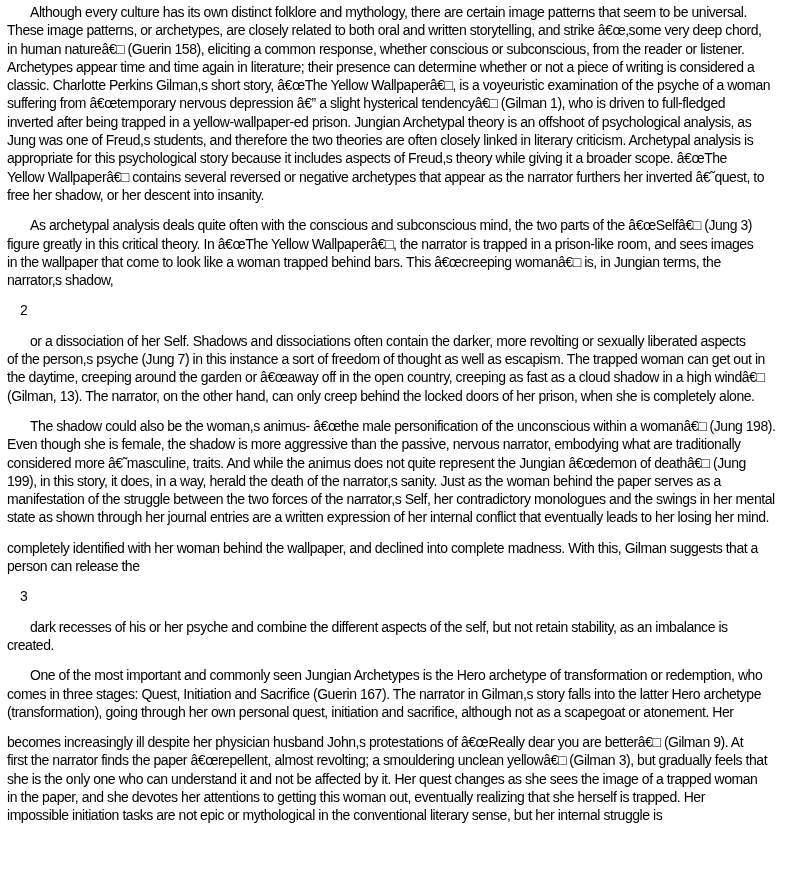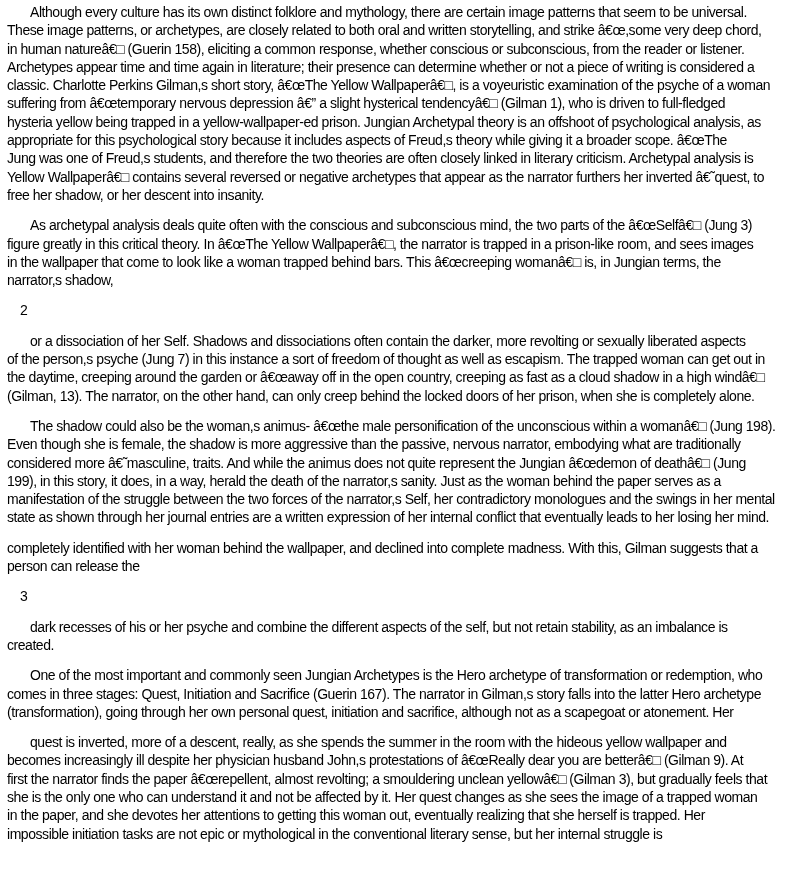--- a/index.html
+++ b/index.html
@@ -40,23 +40,23 @@
 <body>
 
 <div class="page">
     <div class="block">
       <div class="line indent">Although every culture has its own distinct folklore and mythology, there are certain image patterns that seem to be universal.</div>
       <div class="line">These image patterns, or archetypes, are closely related to both oral and written storytelling, and strike â€œ,some very deep chord,</div>
       <div class="line">in human natureâ€□ (Guerin 158), eliciting a common response, whether conscious or subconscious, from the reader or listener.</div>
       <div class="line">Archetypes appear time and time again in literature; their presence can determine whether or not a piece of writing is considered a</div>
       <div class="line">classic. Charlotte Perkins Gilman,s short story, â€œThe Yellow Wallpaperâ€□, is a voyeuristic examination of the psyche of a woman</div>
       <div class="line">suffering from â€œtemporary nervous depression â€” a slight hysterical tendencyâ€□ (Gilman 1), who is driven to full-fledged</div>
-      <div class="line">hysteria yellow being trapped in a yellow-wallpaper-ed prison. Jungian Archetypal theory is an offshoot of psychological analysis, as</div>
+      <div class="line">inverted after being trapped in a yellow-wallpaper-ed prison. Jungian Archetypal theory is an offshoot of psychological analysis, as</div>
+      <div class="line">Jung was one of Freud,s students, and therefore the two theories are often closely linked in literary criticism. Archetypal analysis is</div>
       <div class="line">appropriate for this psychological story because it includes aspects of Freud,s theory while giving it a broader scope. â€œThe</div>
-      <div class="line">Jung was one of Freud,s students, and therefore the two theories are often closely linked in literary criticism. Archetypal analysis is</div>
       <div class="line">Yellow Wallpaperâ€□ contains several reversed or negative archetypes that appear as the narrator furthers her inverted â€˜quest, to</div>
       <div class="line">free her shadow, or her descent into insanity.</div>
     </div>
     <div class="block">
       <div class="line indent">As archetypal analysis deals quite often with the conscious and subconscious mind, the two parts of the â€œSelfâ€□ (Jung 3)</div>
       <div class="line">figure greatly in this critical theory. In â€œThe Yellow Wallpaperâ€□, the narrator is trapped in a prison-like room, and sees images</div>
       <div class="line">in the wallpaper that come to look like a woman trapped behind bars. This â€œcreeping womanâ€□ is, in Jungian terms, the</div>
       <div class="line">narrator,s shadow,</div>
     </div>
     <div class="block">
@@ -86,20 +86,19 @@
     <div class="block">
       <div class="line indent">dark recesses of his or her psyche and combine the different aspects of the self, but not retain stability, as an imbalance is</div>
       <div class="line">created.</div>
     </div>
     <div class="block">
       <div class="line indent">One of the most important and commonly seen Jungian Archetypes is the Hero archetype of transformation or redemption, who</div>
       <div class="line">comes in three stages: Quest, Initiation and Sacrifice (Guerin 167). The narrator in Gilman,s story falls into the latter Hero archetype</div>
       <div class="line">(transformation), going through her own personal quest, initiation and sacrifice, although not as a scapegoat or atonement. Her</div>
     </div>
     <div class="block">
-      <div class="line indent">quest is inverted, more of a descent, really, as she spends the summer in the room with the hideous yellow wallpaper and</div>
       <div class="line">becomes increasingly ill despite her physician husband John,s protestations of â€œReally dear you are betterâ€□ (Gilman 9). At</div>
       <div class="line">first the narrator finds the paper â€œrepellent, almost revolting; a smouldering unclean yellowâ€□ (Gilman 3), but gradually feels that</div>
       <div class="line">she is the only one who can understand it and not be affected by it. Her quest changes as she sees the image of a trapped woman</div>
       <div class="line">in the paper, and she devotes her attentions to getting this woman out, eventually realizing that she herself is trapped. Her</div>
       <div class="line">impossible initiation tasks are not epic or mythological in the conventional literary sense, but her internal struggle is</div>
     </div>
   </div>
 
 </body></html>

